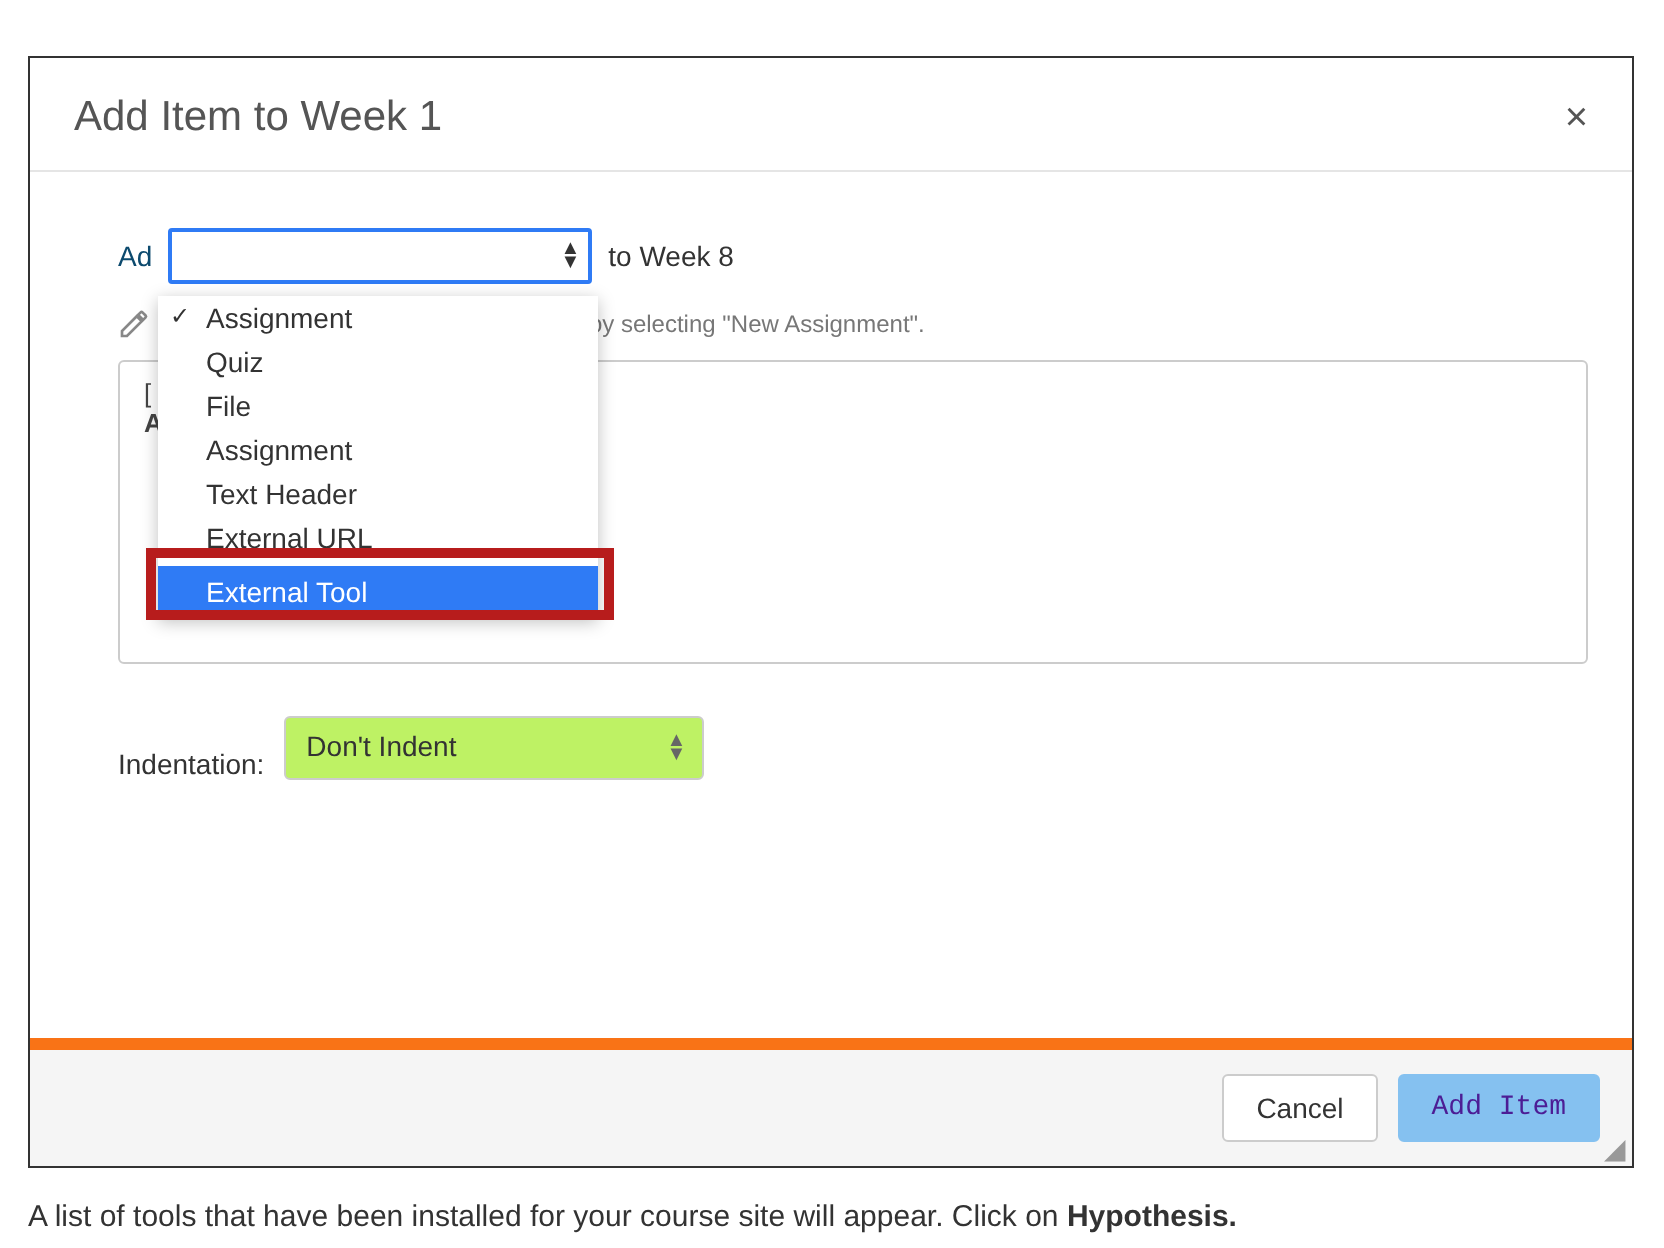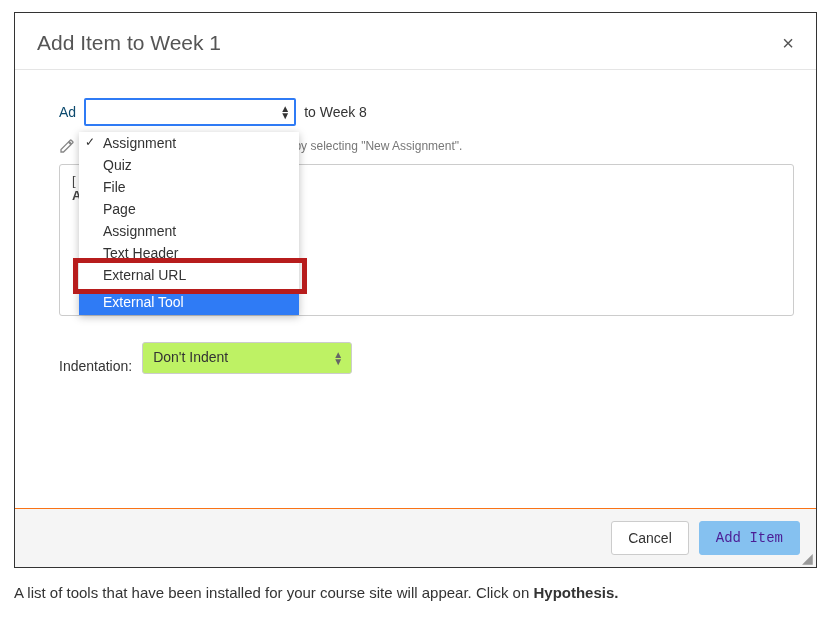--- a/index.html
+++ b/index.html
@@ -8,21 +8,21 @@
       font-size: 14px;
       color: #333;
       background: #fff;
       width: 832px;
       height: 624px;
       position: relative;
     }
     .outer {
       position: absolute;
       left: 14px;
-      top: 12px;
+      top: 28px;
       width: 805px;
       height: 590px;
     }
     .dialog {
       width: 803px;
       height: 556px;
       border: 1px solid #333;
       background: #fff;
       position: relative;
       display: flex;
@@ -167,21 +167,21 @@
     }
     .dropdown-item.selected {
       background: #2f7bf5;
       color: #fff;
       padding-top: 5px;
       padding-bottom: 5px;
       margin-top: 3px;
     }
     .dialog-footer {
       background: #f5f5f5;
-      border-top: 1px solid #f97316;
+      border-top: 6px solid #f97316;
       padding: 12px 16px;
       display: flex;
       justify-content: flex-end;
       gap: 10px;
       position: relative;
     }
     .btn {
       padding: 8px 16px;
       border-radius: 3px;
       border: 1px solid #ccc;
@@ -266,23 +266,20 @@
         <span class="check">✓</span>
         <span>Assignment</span>
       </div>
       <div class="dropdown-item">
         <span>Quiz</span>
       </div>
       <div class="dropdown-item">
         <span>File</span>
       </div>
       <div class="dropdown-item">
-        <span>Page</span>
-      </div>
-      <div class="dropdown-item">
         <span>Assignment</span>
       </div>
       <div class="dropdown-item">
         <span>Text Header</span>
       </div>
       <div class="dropdown-item">
         <span>External URL</span>
       </div>
       <div class="dropdown-item selected">
         <span>External Tool</span>

